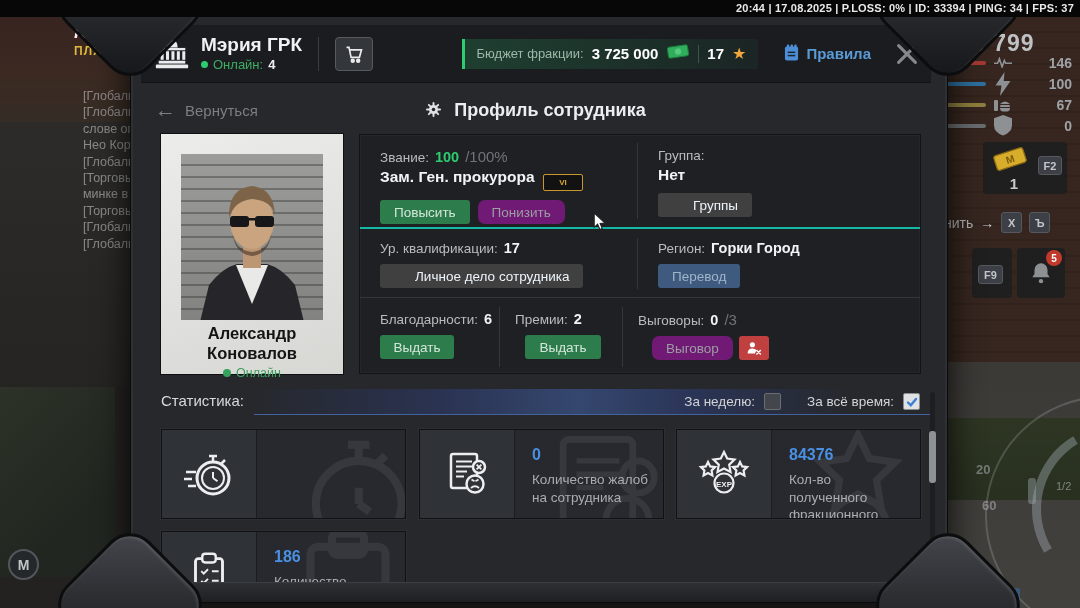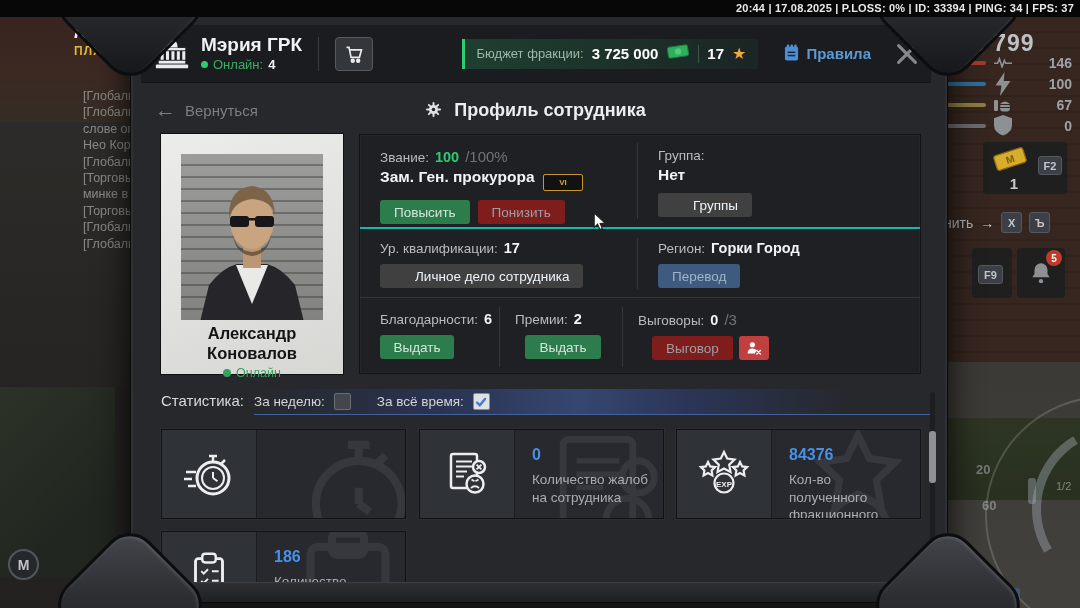--- a/index.html
+++ b/index.html
@@ -169,35 +169,35 @@
   .cdiv { position:absolute; top:8px; bottom:8px; width:1px; background:#33363b; }
   .flabel { font-size:13.5px; color:#b9bcbf; }
   .fvalue { font-size:14.5px; font-weight:bold; color:#f2f3f4; }
   .fgreen { color:#2ecc71; }
   .fgray  { color:#70747a; font-weight:normal; font-size:15px; }
   .fline { display:flex; align-items:baseline; gap:6px; }
   .btn { display:inline-flex; align-items:center; justify-content:center; height:24px;
     padding:0 14px; border-radius:3px; font-size:13.5px; border:none; cursor:default;
     font-family:"Liberation Sans",sans-serif; }
   .btn-green { background:#2d7c4b; color:#d4e6da; }
-  .btn-dark  { background:#7f1d1d; color:#9b9ea2; }
+  .btn-dark  { background:#701a75; color:#9b9ea2;border-radius:7px; }
   .btn-blue  { background:#404040; color:#eef4fb;padding-left:35px; }
   .btn-muted { background:#3e5a7e; color:#9fb4ca; }
   .btn-red   { background:#c04040; color:#fff; width:30px; padding:0; }
   .rank-badge { display:inline-flex; align-items:center; justify-content:center;
     width:40px; height:17px; background:#121212; border:1px solid #c9972e; border-radius:2px;
     color:#d8a835; font-size:8px; font-weight:bold; vertical-align:-3px; margin-left:4px; }
 
   
   #stats-head { position:absolute; left:10px; right:16px; top:381px; height:27px; }
   #stats-title { position:absolute; left:20px; top:4px; color:#d8d9db; font-size:15px; }
   #stats-bar { position:absolute; left:113px; right:1px; top:1px; height:26px;
     background:linear-gradient(90deg,#26282c 0%,#2a3352 28%,#35476f 48%,#2b3558 64%,#26282c 88%);
     border-bottom:1px solid #44639e; display:flex; align-items:center;
-    justify-content:flex-start; gap:9px; padding-right:10px; }
+    justify-content:flex-end; gap:9px; padding-right:10px; }
   #stats-bar .cklbl { color:#d2d4d6; font-size:13.5px; }
   .checkbox { width:17px; height:17px; border-radius:2px; }
   .cb-off { background:#43474c; border:1px solid #6a6e74; }
   .cb-on { background:#dfe1e3; border:1px solid #8a8e93; display:flex; align-items:center;
     justify-content:center; }
   #stats-bar .gap { width:8px; }
 
   
   .scard { position:absolute; width:245px; height:90px; background:#27292e;
     border:1px solid #101114; box-shadow:0 0 0 1px rgba(255,255,255,.03); overflow:hidden; }

